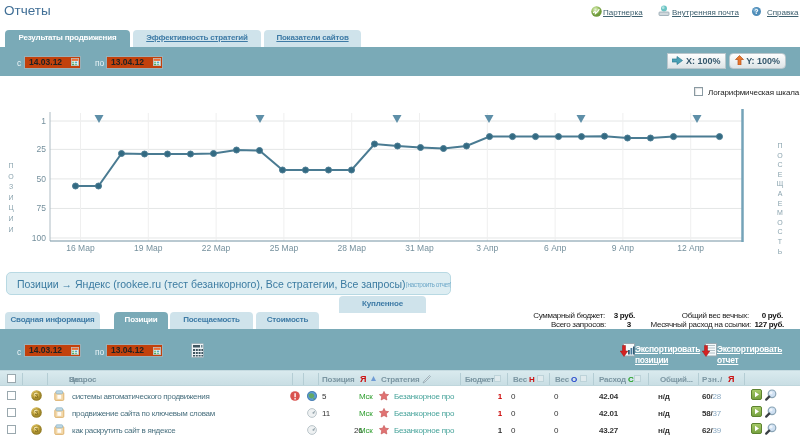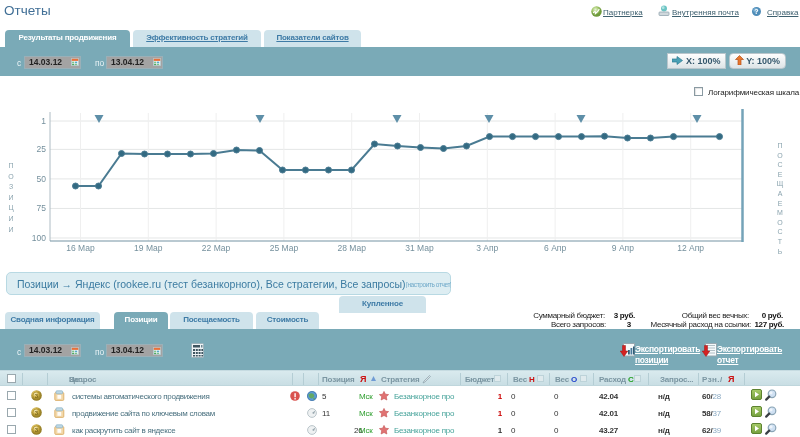--- a/index.html
+++ b/index.html
@@ -4,21 +4,21 @@
 <style>
 * { margin:0; padding:0; box-sizing:border-box; }
 body { font-family:"Liberation Sans", sans-serif; background:#fff; }
 #page { position:relative; width:800px; height:437px; overflow:hidden; background:#fff; font-family:"Liberation Sans", sans-serif; }
 .abs { position:absolute; }
 .teal { background:#7aaab7; }
 .tab { position:absolute; height:17px; border-radius:4px 4px 0 0; font-size:8px; font-weight:bold; text-align:center; line-height:16px; letter-spacing:-0.2px; white-space:nowrap; }
 .tab.inactive { background:#cfe3eb; color:#3e7ba6; }
 .tab.inactive a { color:#3e7ba6; text-decoration:underline; }
 .tab.active { background:#7aaab7; color:#fff; }
-.dateinp { position:absolute; width:57px; height:13px; background:#a3a3a3; border:1px solid #9ab0b8; font-size:8.5px; font-weight:bold; color:#222; line-height:11px; padding-left:4px; }
+.dateinp { position:absolute; width:57px; height:13px; background:#c2410c; border:1px solid #9ab0b8; font-size:8.5px; font-weight:bold; color:#222; line-height:11px; padding-left:4px; }
 .cal { position:absolute; width:8px; height:8px; }
 .toplink { color:#3d5f6e; font-size:8px; text-decoration:underline; white-space:nowrap; }
 .whitelink { color:#fff; font-size:8.5px; font-weight:bold; text-decoration:underline; line-height:11px; letter-spacing:-0.3px; white-space:nowrap; }
 .hdrtxt { color:#7b96a2; font-weight:bold; font-size:8px; letter-spacing:-0.2px; white-space:nowrap; }
 .cell { position:absolute; font-size:8px; color:#333; letter-spacing:-0.2px; white-space:nowrap; }
 </style>
 </head>
 <body>
 <div id="page">
 
@@ -254,21 +254,21 @@
       <path d="M1 8 L3 7 L8.5 1.5 L7.5 0.5 L2 6 Z" fill="#d9e2e5" stroke="#8aa0aa" stroke-width="0.7"></path>
     </svg>
   <div class="abs hdrtxt" style="left:465px; top:375px; letter-spacing:-0.4px;">Бюджет</div>
   <div class="abs" style="left:494px; top:375px; width:7px; height:7px; background:#dfeaed; border:1px solid #bdd3d9;"></div>
   <div class="abs" style="left:537px; top:375px; width:7px; height:7px; background:#dfeaed; border:1px solid #bdd3d9;"></div>
   <div class="abs" style="left:580px; top:375px; width:7px; height:7px; background:#dfeaed; border:1px solid #bdd3d9;"></div>
   <div class="abs" style="left:634px; top:375px; width:7px; height:7px; background:#dfeaed; border:1px solid #bdd3d9;"></div>
   <div class="abs hdrtxt" style="left:513px; top:375px;">Вес <span style="color:#cc1111;">Н</span></div>
   <div class="abs hdrtxt" style="left:555px; top:375px;">Вес <span style="color:#2244cc;">О</span></div>
   <div class="abs hdrtxt" style="left:599px; top:375px;">Расход <span style="color:#22a022;">С</span></div>
-  <div class="abs hdrtxt" style="left:660px; top:375px;">Запрос...</div>
+  <div class="abs hdrtxt" style="left:660px; top:375px;">Общий...</div>
   <div class="abs hdrtxt" style="left:702px; top:375px; letter-spacing:0.4px;">Рзн./</div>
   <div class="abs" style="left:728px; top:374px; font-size:9px; font-weight:bold; color:#cc1111;">Я</div>
   <svg class="abs" style="left:0px; top:372px;" width="800" height="14">
       <g stroke="#b4cdd4" stroke-width="1">
         <line x1="22.5" y1="1" x2="22.5" y2="13"></line>
         <line x1="47.5" y1="1" x2="47.5" y2="13"></line>
         <line x1="292.5" y1="1" x2="292.5" y2="13"></line>
         <line x1="303.5" y1="1" x2="303.5" y2="13"></line>
         <line x1="318.5" y1="1" x2="318.5" y2="13"></line>
         <line x1="460.5" y1="1" x2="460.5" y2="13"></line>

